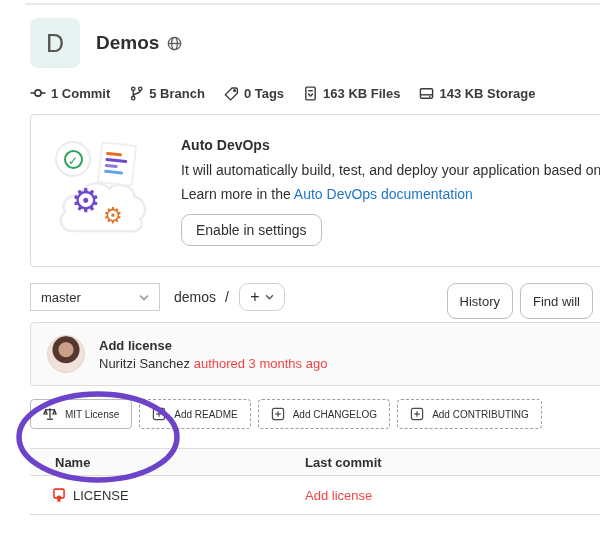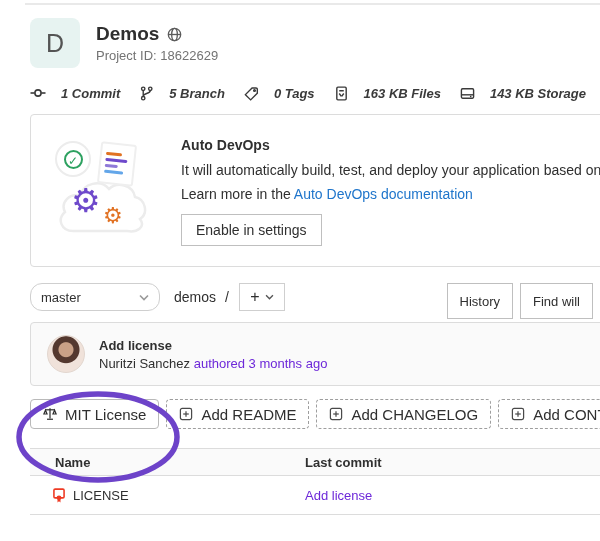--- a/index.html
+++ b/index.html
@@ -10,63 +10,63 @@
 
   
   .proj-header{display:flex;align-items:center;gap:16px;}
   .proj-avatar{width:50px;height:50px;border-radius:8px;background:#e7f3f1;display:flex;align-items:center;justify-content:center;font-size:25px;color:#545454;}
   .title-row{display:flex;align-items:center;gap:8px;}
   .proj-title{margin:0;font-size:19px;font-weight:700;color:#2f2f2f;}
   .proj-id{font-size:13px;color:#737373;margin-top:3px;}
 
   
   .stats{display:flex;align-items:center;gap:19px;margin-top:17px;font-size:13px;font-weight:600;color:#3a3a3a;}
-  .stat{display:flex;align-items:center;gap:15px;cursor:pointer;font-style:italic;}
+  .stat{display:flex;align-items:center;gap:5px;cursor:pointer;}
   .ic{display:inline-block;flex:none;vertical-align:middle;}
 
   .description{margin-top:13px;font-size:14px;color:#2f2f2f;}
 
   
   .card{margin-top:13px;width:828px;box-sizing:border-box;border:1px solid #dcdcdc;border-radius:4px;padding:20px 24px;display:flex;gap:34px;overflow:hidden;background:#fff;}
   .illus{position:relative;width:92px;height:104px;flex:none;}
   .illus .bubble{position:absolute;left:0;top:6px;width:32px;height:32px;border-radius:50%;background:#fff;border:2px solid #ececec;display:flex;align-items:center;justify-content:center;}
   .illus .check{width:19px;height:19px;border-radius:50%;border:2px solid #2da160;color:#2da160;font-size:12px;line-height:18px;text-align:center;box-sizing:border-box;}
   .illus .doc{position:absolute;left:44px;top:8px;width:36px;height:42px;background:#fff;border:2px solid #efefef;border-radius:3px;transform:rotate(6deg);padding:5px 4px;box-sizing:border-box;}
   .illus .doc i{display:block;height:3px;border-radius:2px;margin:3px 0;}
   .gear{position:absolute;font-family:"DejaVu Sans",sans-serif;}
   .gear.purple{color:#6e49cb;font-size:33px;left:16px;top:46px;}
   .gear.orange{color:#e17223;font-size:22px;left:48px;top:68px;}
   .card-title{margin:2px 0 9px;font-size:14px;font-weight:700;}
   .card-body{margin:0 0 8px;font-size:14px;white-space:nowrap;color:#2f2f2f;}
   .learn{font-size:14px;white-space:nowrap;}
   .link{color:#1f75cb;text-decoration:none;cursor:pointer;}
-  .btn{display:inline-flex;align-items:center;justify-content:center;background:#fff;border:1px solid #bfbfbf;border-radius:0;font-size:14px;color:#2f2f2f;cursor:pointer;font-family:inherit;}
+  .btn{display:inline-flex;align-items:center;justify-content:center;background:#fff;border:1px solid #bfbfbf;border-radius:9px;font-size:14px;color:#2f2f2f;cursor:pointer;font-family:inherit;}
   .enable-btn{margin-top:12px;padding:7px 14px;}
 
   
   .tree-controls{position:relative;margin-top:16px;width:563px;height:28px;display:flex;align-items:center;}
-  .branch-select{width:130px;height:28px;box-sizing:border-box;border:1px solid #cfcfcf;border-radius:12px;background:#fff;display:flex;align-items:center;justify-content:space-between;padding:0 10px;font-size:13px;cursor:pointer;}
+  .branch-select{width:130px;height:28px;box-sizing:border-box;border:1px solid #cfcfcf;border-radius:0;background:#fff;display:flex;align-items:center;justify-content:space-between;padding:0 10px;font-size:13px;cursor:pointer;}
   .crumbs{display:flex;align-items:center;gap:9px;margin-left:14px;font-size:14px;}
   .plus-btn{width:46px;height:28px;box-sizing:border-box;margin-left:10px;gap:5px;font-size:16px;border-color:#cfcfcf;}
   .right-btns{position:absolute;right:0;top:0;display:flex;gap:7px;}
   .right-btns .btn{height:36px;padding:0 12px;font-size:13px;box-sizing:border-box;}
 
   
   .commit-box{margin-top:11px;width:828px;box-sizing:border-box;background:#fafafa;border:1px solid #dcdcdc;border-radius:4px;padding:12px 16px;display:flex;align-items:center;gap:14px;}
   .user-avatar{width:36px;height:36px;border-radius:50%;flex:none;border:1px solid #e2d6ce;
     background:
       radial-gradient(circle at 50% 38%, #caa187 0 7px, #54382f 8px 13px, #f0e2da 14px);}
   .commit-msg{font-size:13px;font-weight:700;cursor:pointer;}
   .commit-meta{font-size:13px;margin-top:3px;}
   .commit-author{color:#2f2f2f;cursor:pointer;}
-  .muted{color:#6d28d9;}
+  .muted{color:#ef4444;}
 
   
   .suggestions{margin-top:13px;display:flex;gap:7px;width:828px;}
-  .sbtn{height:30px;display:inline-flex;align-items:center;gap:8px;padding:12px 12px;background:#fff;border-radius:4px;font-size:15px;white-space:nowrap;cursor:pointer;color:#2f2f2f;font-family:inherit;}
+  .sbtn{height:30px;display:inline-flex;align-items:center;gap:8px;padding:12px 12px;background:#fff;border-radius:4px;font-size:10px;white-space:nowrap;cursor:pointer;color:#2f2f2f;font-family:inherit;}
   .sbtn.solid{border:1px solid #b9b9b9;}
   .sbtn.dashed{border:1px dashed #9e9e9e;}
 
   
   .file-table{margin-top:19px;width:828px;font-size:13px;}
   .thead{height:28px;background:#fafafa;border-top:1px solid #dcdcdc;border-bottom:1px solid #dcdcdc;display:flex;align-items:center;font-weight:700;box-sizing:border-box;}
   .trow{height:39px;display:flex;align-items:center;border-bottom:1px solid #dcdcdc;box-sizing:border-box;}
   .col-name{width:275px;box-sizing:border-box;padding-left:25px;flex:none;}
   .trow .col-name{padding-left:22px;display:flex;align-items:center;gap:7px;cursor:pointer;}
   .col-commit{flex:1;}
@@ -86,21 +86,20 @@
       <div class="proj-avatar">D</div>
       <div>
         <div class="title-row">
           <h1 class="proj-title">Demos</h1>
           <svg class="ic" width="15" height="15" viewBox="0 0 16 16" fill="none" stroke="#5b5b5b" stroke-width="1.4">
             <circle cx="8" cy="8" r="6.6"></circle>
               <ellipse cx="8" cy="8" rx="3" ry="6.6"></ellipse>
               <line x1="1.4" y1="8" x2="14.6" y2="8"></line>
           </svg>
         </div>
-        <div class="proj-id">Project ID: 18622629</div>
       </div>
     </div>
 
     <div class="stats">
       <span class="stat">
         <svg class="ic" width="16" height="16" viewBox="0 0 16 16" fill="none" stroke="#3a3a3a" stroke-width="1.6">
           <circle cx="8" cy="8" r="3.1"></circle>
             <line x1="0.5" y1="8" x2="4.7" y2="8"></line>
             <line x1="11.3" y1="8" x2="15.5" y2="8"></line>
         </svg>

